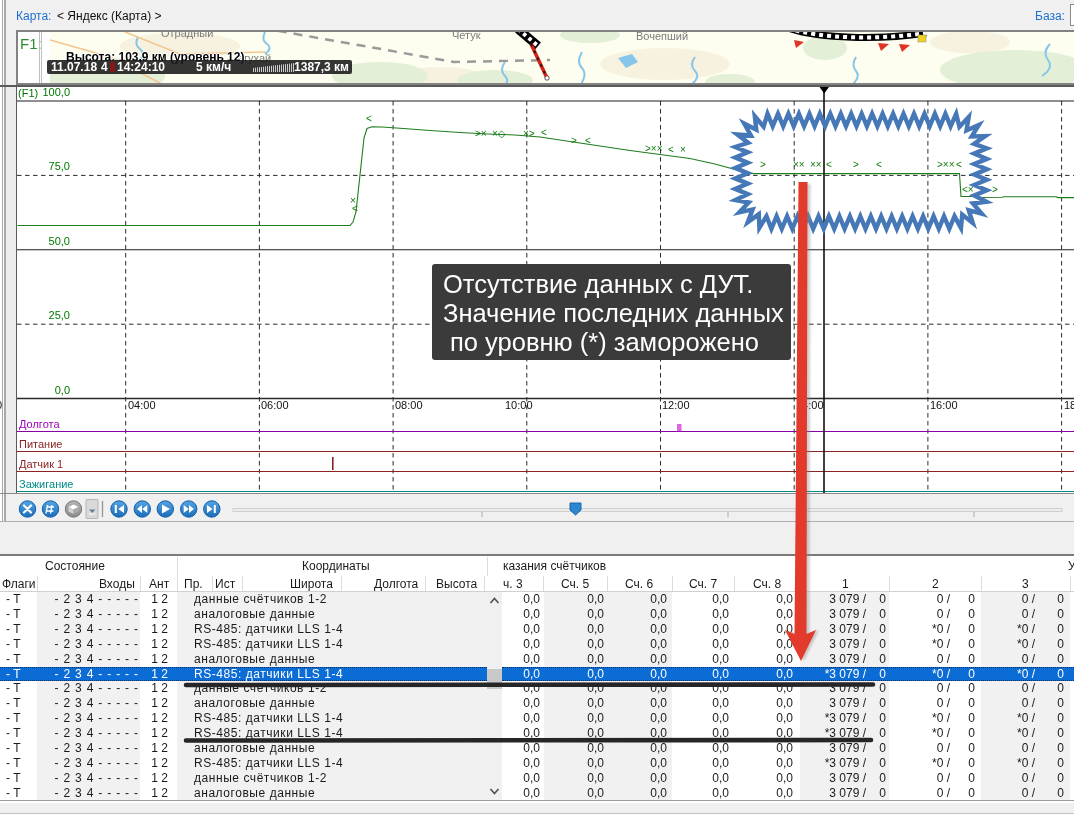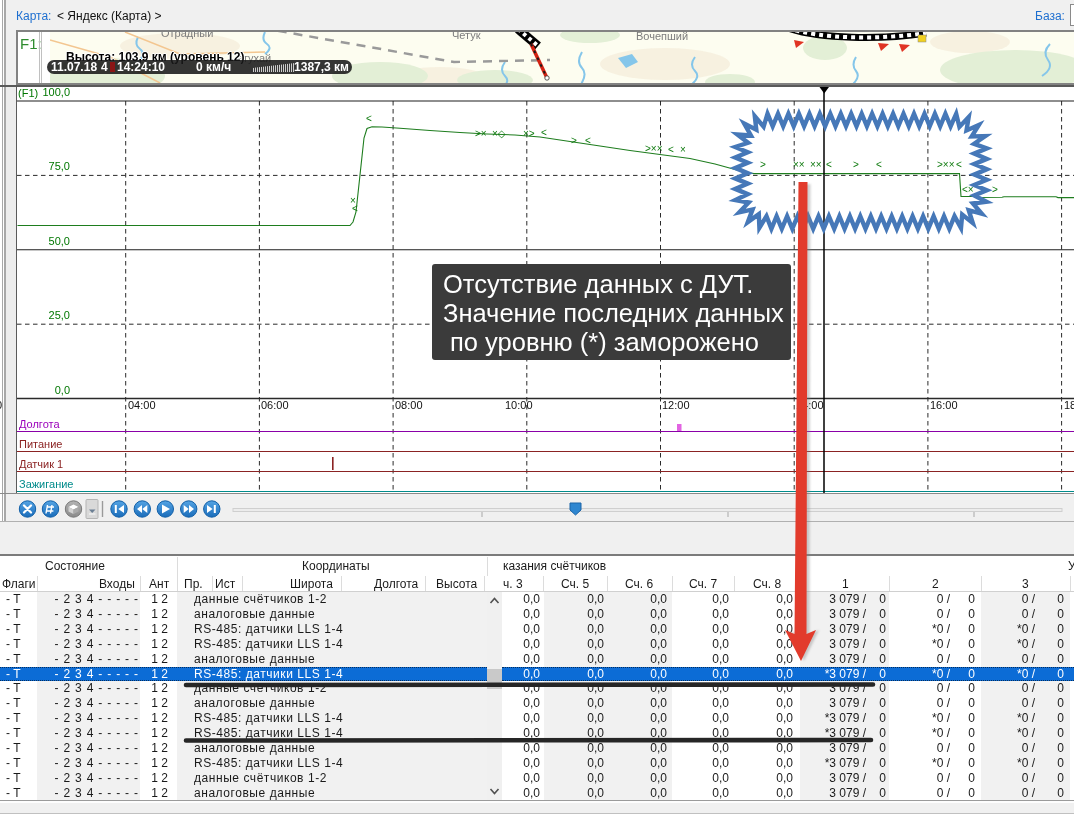--- a/index.html
+++ b/index.html
@@ -114,26 +114,26 @@
        <path d="M 744 8 l 10 2 l -8 6 z"></path>
      </g>
      <rect x="868" y="3" width="8" height="7" fill="#f0d020" stroke="#888" stroke-width="0.5"></rect>
    </svg>
   </div>
 
   <div class="abs" style="left:48px;top:18px;font-size:12px;font-weight:bold;color:#000;
      text-shadow:1px 0 0 #fff,-1px 0 0 #fff,0 1px 0 #fff,0 -1px 0 #fff">Высота: 103,9 км (уровень 12)</div>
 
   <div class="abs" style="left:29px;top:28px;width:305px;height:14px;background:rgba(25,25,25,0.88);
-      border-radius:7px;color:#fff;font-size:12px;font-weight:bold;line-height:14px">
+      border-radius:2px;color:#fff;font-size:12px;font-weight:bold;line-height:14px">
     <span class="abs" style="left:4px">11.07.18</span>
     <span class="abs" style="left:54px">4</span>
     <span class="abs" style="left:63px;width:5px;height:10px;top:2px;background:#8a1515"></span>
     <span class="abs" style="left:70px">14:24:10</span>
-    <span class="abs" style="left:149px">0 км/ч</span>
+    <span class="abs" style="left:149px">5 км/ч</span>
     <span class="abs" style="left:206px;top:3px;width:42px;height:9px;
        background:repeating-linear-gradient(90deg,#cdcdcd 0 1px,transparent 1px 2px);
        clip-path:polygon(0 55%,100% 0,100% 100%,0 100%)"></span>
     <span class="abs" style="right:3px">1387,3 км</span>
   </div>
 </div>
 
 <div class="abs" style="left:0;top:85px;width:1074px;height:2px;background:#5a5a5a;z-index:3"></div>
 <div id="chart">
   <div class="abs" style="left:6px;top:0;width:10px;height:408px;background:#ededed"></div>

